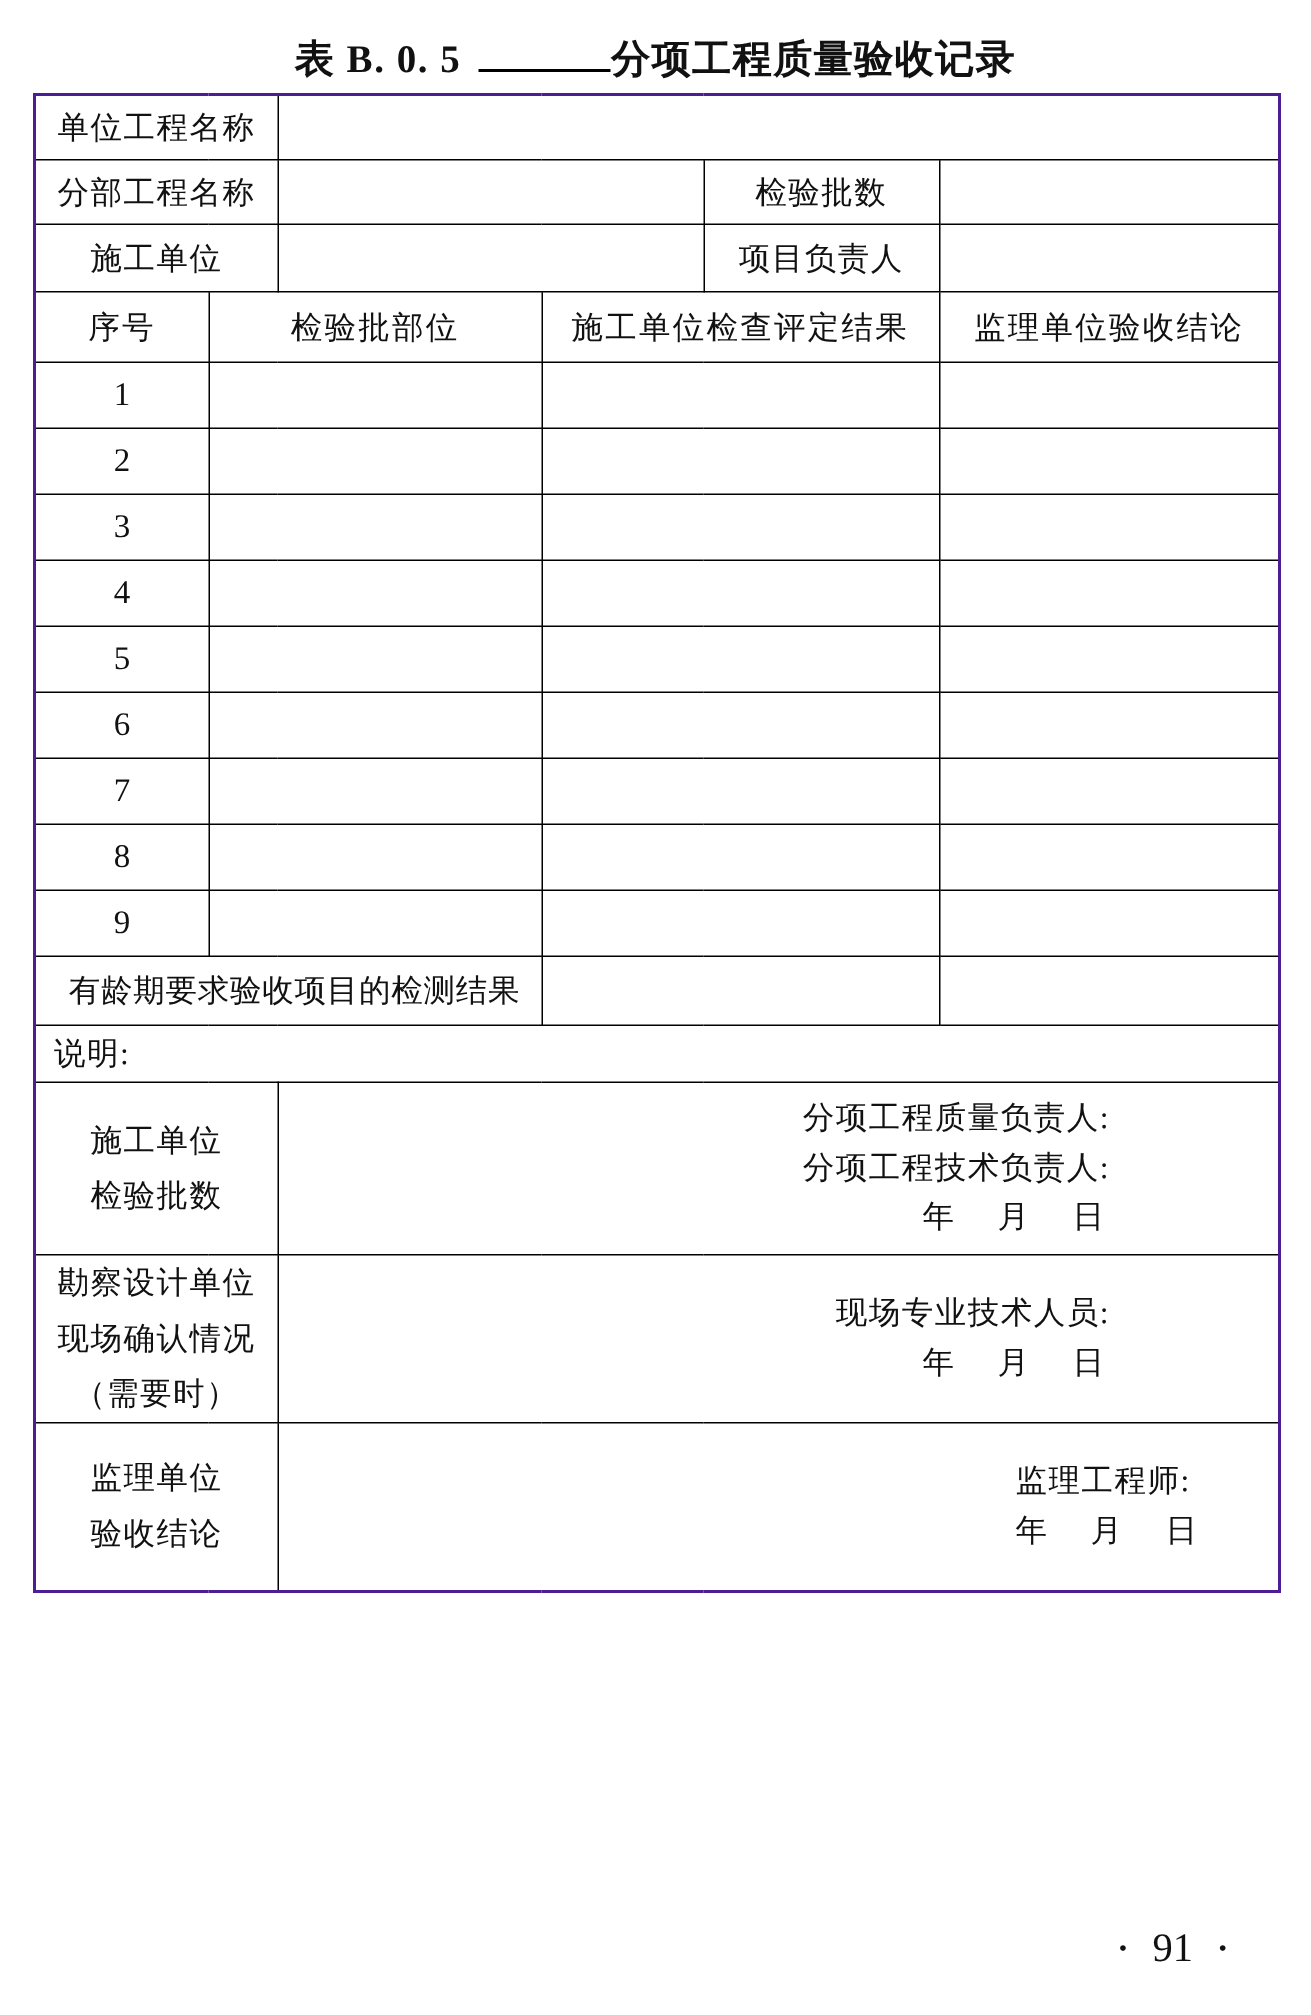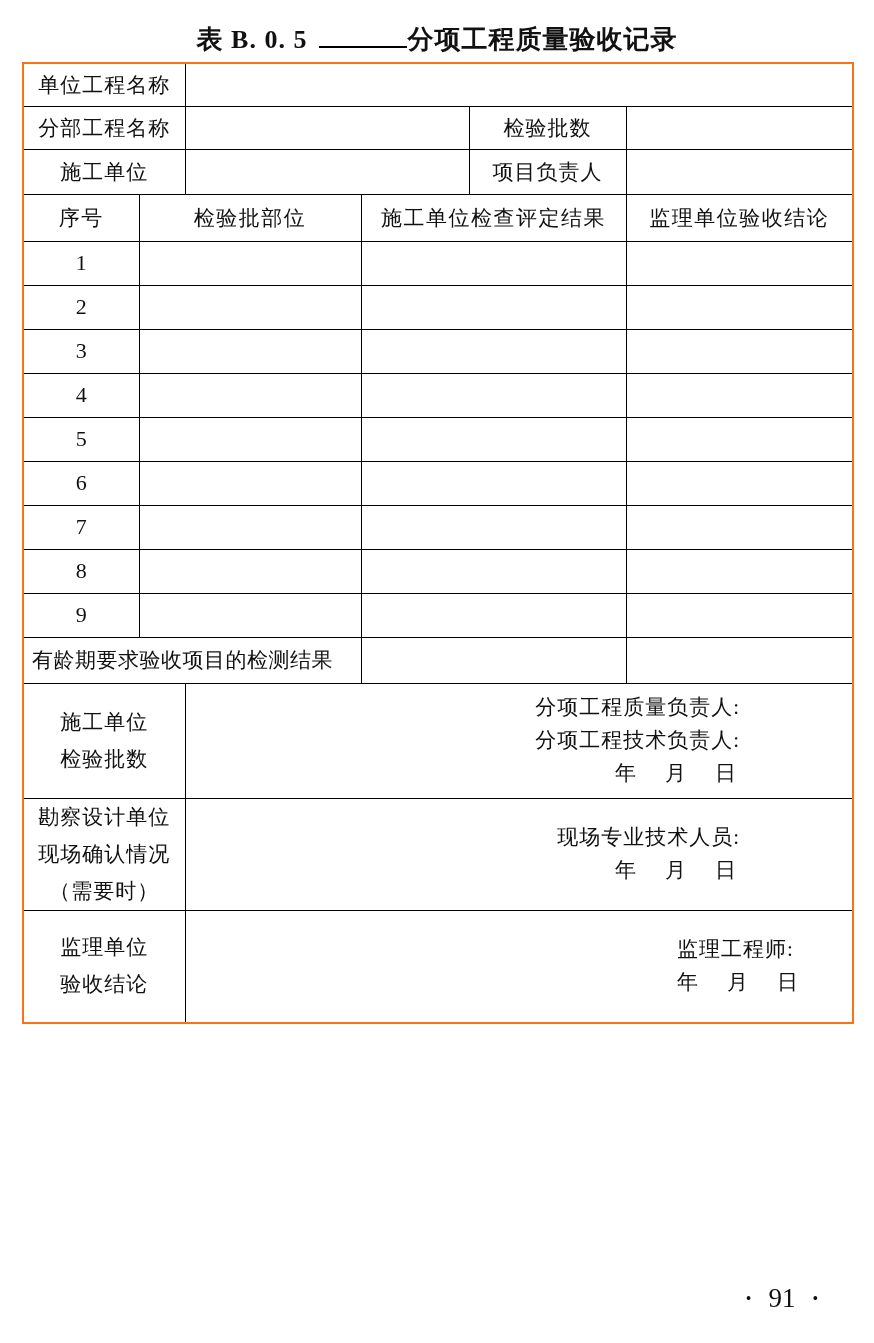--- a/index.html
+++ b/index.html
@@ -20,31 +20,31 @@
   .title .blank {
     display:inline-block; width:88px; height:26px;
     border-bottom:2px solid #000; margin-left:12px; margin-right:0;
     vertical-align:baseline;
   }
 
   
   table.form {
     position:absolute; top:62px; left:22px; width:830px;
     border-collapse:collapse; table-layout:fixed;
-    border:2px solid #f97316;
+    border:2px solid #4c1d95;
   }
   td {
     border:1px solid #000; padding:0;
     font-size:21px; letter-spacing:1px; vertical-align:middle;
     overflow:hidden;
   }
   .lbl  { text-align:center; }
   .hdr  { text-align:center; letter-spacing:1.5px;margin-left:22px; }
   .num  { text-align:center; font-size:22px; letter-spacing:0; font-family:"Liberation Serif","DejaVu Serif",serif; }
-  .agecell { text-align:left; padding-left:8px; letter-spacing:0.5px; }
+  .agecell { text-align:center; padding-left:8px; letter-spacing:0.5px; }
   .notecell{ text-align:left; padding-left:12px; }
   .seclbl  { text-align:center; line-height:37px; }
   .sigcell { text-align:right; padding-right:112px;margin-top:31px; }
   tr.s3 .sigcell { padding-right:50px; }
   .sig { display:inline-block; text-align:left; line-height:33px; font-size:21px; letter-spacing:1px; }
   .sig .date { text-align:right; letter-spacing:4px; }
 
   tr.h43 { height:43px; } tr.h45 { height:45px; } tr.h47 { height:47px; }
   tr.h44 { height:44px; } tr.h46 { height:46px; } tr.h38 { height:38px; }
   tr.h115{ height:115px; } tr.h112{ height:112px;padding-left:12px; } tr.h113{ height:113px; }
@@ -158,20 +158,23 @@
       <td colspan="2"></td>
       <td></td>
     </tr>
 
     <tr class="h46">
       <td colspan="3" class="agecell">有龄期要求验收项目的检测结果</td>
       <td colspan="2"></td>
       <td></td>
     </tr>
 
+    <tr class="h38">
+      <td colspan="6" class="notecell"><span>说明:</span></td>
+    </tr>
 
     <tr class="h115 s1">
       <td colspan="2" class="seclbl">
         <div>施工单位</div>
         <div>检验批数</div>
       </td>
       <td colspan="4" class="sigcell">
         <div class="sig">
           <div>分项工程质量负责人:</div>
           <div>分项工程技术负责人:</div>

